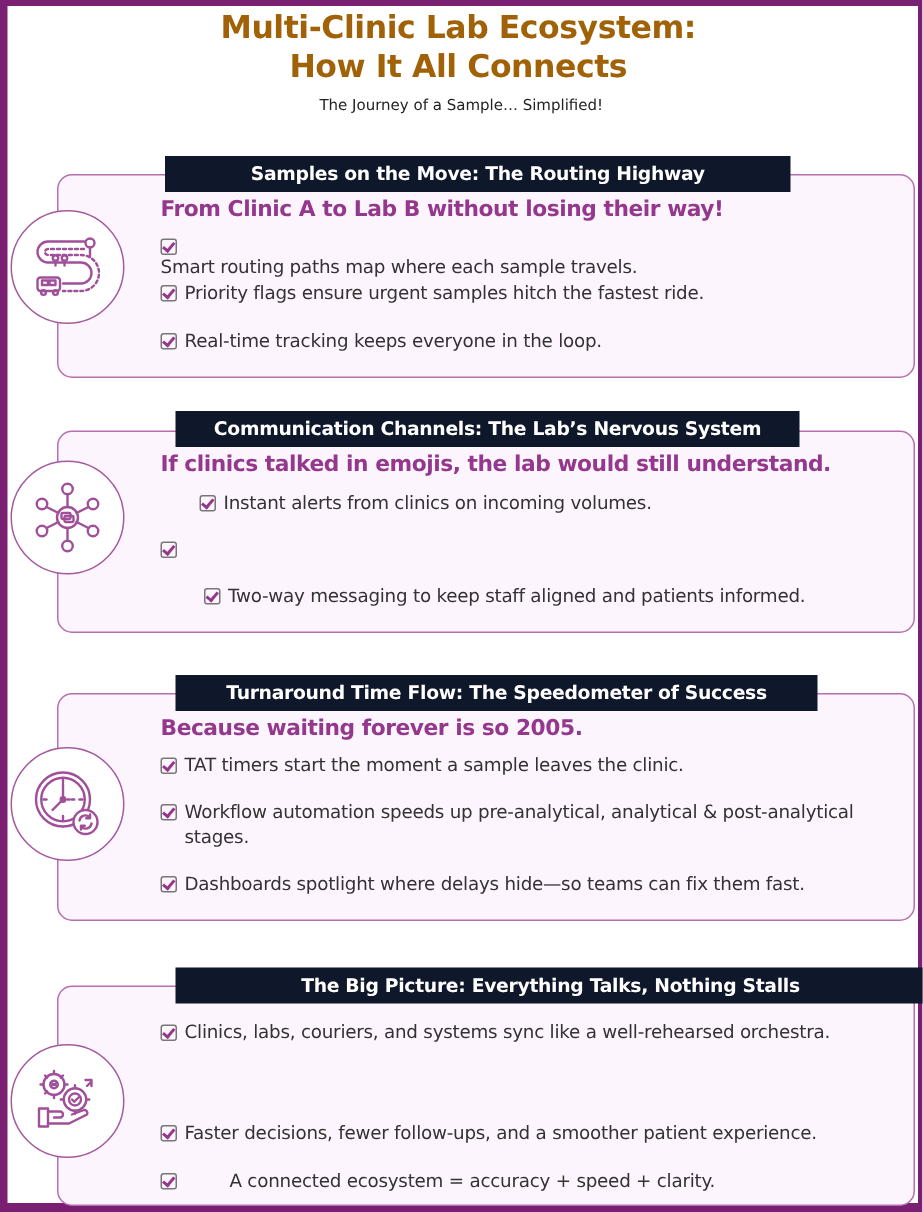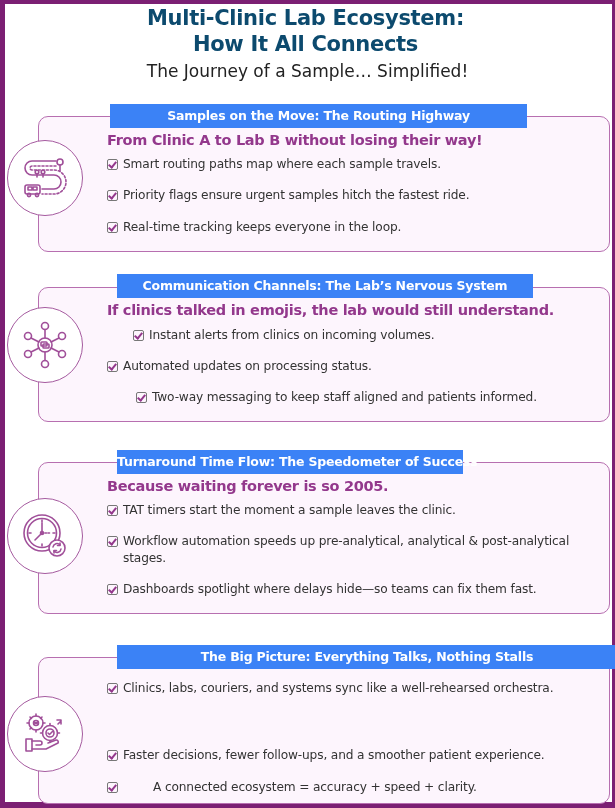--- a/index.html
+++ b/index.html
@@ -10,49 +10,49 @@
       position: absolute; left: 0; top: 0; width: 615px; height: 808px;
       border-left: 5px solid #7b1f73;
       border-top: 4px solid #7b1f73;
       border-right: 3px solid #7b1f73;
       border-bottom: 6px solid #7b1f73;
       background: #ffffff;
     }
 
     .title {
       position: absolute; left: 0; width: 611px; text-align: center;
-      color: #0c4a6e; font-weight: bold; font-size: 21px; line-height: 26px;
+      color: #a16207; font-weight: bold; font-size: 21px; line-height: 26px;
       letter-spacing: -0.3px;
     }
     .title.l1 { top: 5px; }
     .title.l2 { top: 31px; }
     .subtitle {
       position: absolute; left: 0; width: 615px; top: 62px; text-align: center;
-      color: #222; font-size: 17px; line-height: 18px;
+      color: #222; font-size: 10px; line-height: 18px;
     }
 
     .section { position: absolute; left: 0; width: 615px; }
 
     .card {
       position: absolute; left: 38px; width: 572px;
       border: 1.5px solid #b76fb0; border-radius: 10px;
       background: #fdf5fd;
     }
 
     .circle {
       position: absolute; left: 7px; width: 76px; height: 76px;
       border: 1.5px solid #a55a9f; border-radius: 50%;
       background: #ffffff;
       display: flex; align-items: center; justify-content: center;
     }
     .circle svg { width: 50px; height: 50px; }
 
     .banner {
       position: absolute; height: 24px;
-      background: #3b82f6; color: #ffffff;
+      background: #0f172a; color: #ffffff;
       font-weight: bold; font-size: 12.5px; line-height: 24px;
       text-align: center; letter-spacing: -0.2px; white-space: nowrap;
     }
 
     .tagline {
       position: absolute; left: 107px;
       color: #93388c; font-weight: bold; font-size: 14.5px; line-height: 18px;
       white-space: nowrap; letter-spacing: -0.3px;
     }
 
@@ -94,21 +94,21 @@
         <line x1="23" y1="21" x2="23" y2="24"></line>
       <rect x="5" y="32" width="15" height="9" rx="2"></rect>
       <rect x="8" y="34" width="4" height="3"></rect>
         <rect x="13" y="34" width="4" height="3"></rect>
       <circle cx="9" cy="42" r="1.6"></circle>
         <circle cx="17" cy="42" r="1.6"></circle>
     </svg>
   </div>
   <div class="banner" style="left:110px;top:104px;width:417px;">Samples on the Move: The Routing Highway</div>
   <div class="tagline" style="top:131px;">From Clinic A to Lab B without losing their way!</div>
-  <div class="bullet" style="top:156px;">
+  <div class="bullet" style="top:156px;flex-direction:column;">
     <span class="chk"></span>
     <span>Smart routing paths map where each sample travels.</span>
   </div>
   <div class="bullet" style="top:187px;">
     <span class="chk"></span>
     <span>Priority flags ensure urgent samples hitch the fastest ride.</span>
   </div>
   <div class="bullet" style="top:219px;">
     <span class="chk"></span>
     <span>Real-time tracking keeps everyone in the loop.</span>
@@ -137,21 +137,20 @@
     </svg>
   </div>
   <div class="banner" style="left:117px;top:274px;width:416px;">Communication Channels: The Lab’s Nervous System</div>
   <div class="tagline" style="top:301px;">If clinics talked in emojis, the lab would still understand.</div>
   <div class="bullet" style="top:327px;margin-left:26px;">
     <span class="chk"></span>
     <span>Instant alerts from clinics on incoming volumes.</span>
   </div>
   <div class="bullet" style="top:358px;">
     <span class="chk"></span>
-    <span>Automated updates on processing status.</span>
   </div>
   <div class="bullet" style="top:389px;margin-left:29px;">
     <span class="chk"></span>
     <span>Two-way messaging to keep staff aligned and patients informed.</span>
   </div>
 </div>
 
 <div class="section" style="top:0;">
   <div class="card" style="top:462px;height:152px;"></div>
   <div class="circle" style="top:498px;">
@@ -164,21 +163,21 @@
         <line x1="33" y1="22" x2="35" y2="22"></line>
       <line x1="22" y1="22" x2="22" y2="12"></line>
         <line x1="22" y1="22" x2="15" y2="29"></line>
       <line x1="22" y1="22" x2="31" y2="22" stroke-dasharray="1.5 1.5"></line>
       <circle cx="22" cy="22" r="1.5"></circle>
       <circle cx="37" cy="37" r="8" fill="#ffffff"></circle>
       <path d="M33 36 a4 4 0 0 1 7 -2 M41 38 a4 4 0 0 1 -7 2"></path>
       <path d="M40 32 v2.5 h-2.5 M34 42 v-2.5 h2.5"></path>
     </svg>
   </div>
-  <div class="banner" style="left:117px;top:450px;width:346px;">Turnaround Time Flow: The Speedometer of Success</div>
+  <div class="banner" style="left:117px;top:450px;width:428px;">Turnaround Time Flow: The Speedometer of Success</div>
   <div class="tagline" style="top:477px;">Because waiting forever is so 2005.</div>
   <div class="bullet" style="top:502px;">
     <span class="chk"></span>
     <span>TAT timers start the moment a sample leaves the clinic.</span>
   </div>
   <div class="bullet" style="top:533px;width:470px;">
     <span class="chk"></span>
     <span>Workflow automation speeds up pre-analytical, analytical &amp; post-analytical stages.</span>
   </div>
   <div class="bullet" style="top:581px;">

